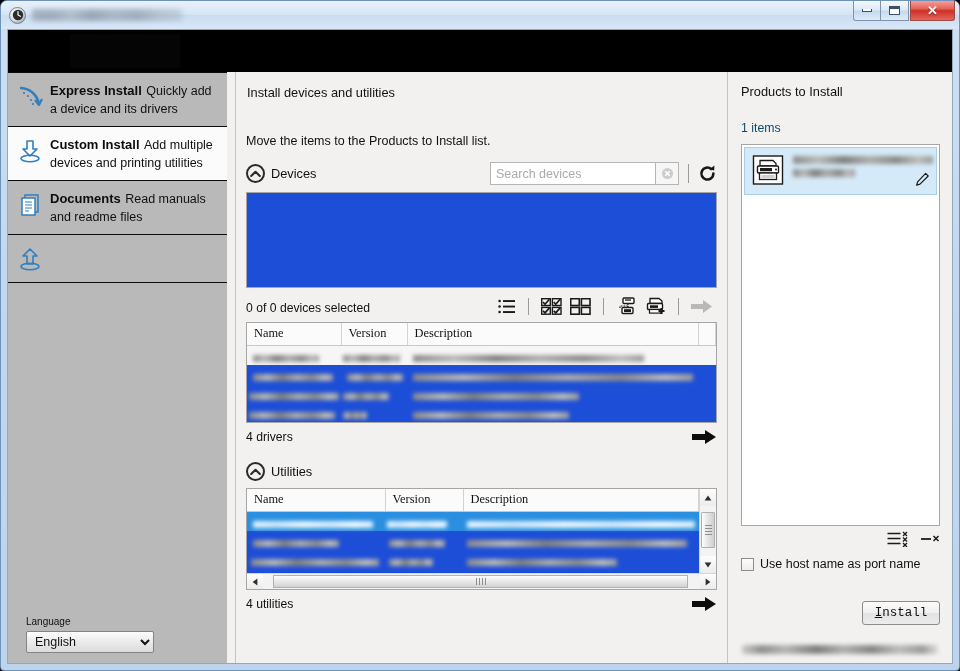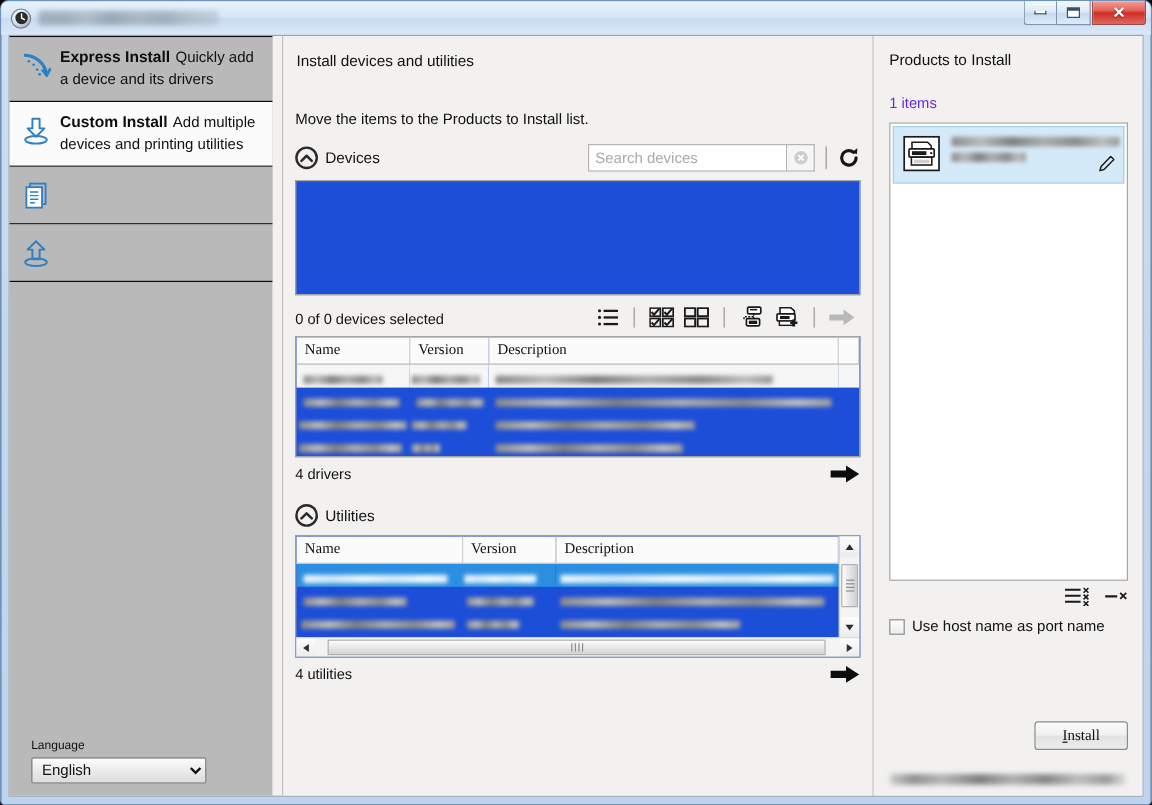--- a/index.html
+++ b/index.html
@@ -55,21 +55,21 @@
     background: linear-gradient(180deg,#f3a099 0%,#e4635a 40%,#cf2f26 52%,#e2675f 100%);
   }
   .gl-min { width: 10px; height: 3px; border: 1px solid #3a5068; border-top: none; background: #fff; }
   .gl-max { width: 11px; height: 9px; border: 1px solid #3a5068; background: #fff; border-top-width: 3px; }
   .gl-close { color: #fff; font-size: 13px; font-weight: bold; text-shadow: 0 1px 1px rgba(0,0,0,.5); line-height: 1; }
 
   
   .client {
     position: absolute; left: 6px; right: 6px; top: 28px; bottom: 6px;
     background: #f2f1f0; border: 1px solid #95a7bb;
-    display: flex; flex-direction: row;
+    display: flex; flex-direction: column;
   }
   .banner {
     height: 42px; background: #000; position: relative; flex: none;
   }
   .banner-logo {
     position: absolute; left: 62px; top: 4px; width: 110px; height: 34px;
     background: #050505;
   }
   .body-area { flex: 1; position: relative; }
 
@@ -90,21 +90,21 @@
   .nav-txt { flex: 1; }
   .nav-title {
     font-size: 13px; font-weight: bold; color: #0d0d0d;
     line-height: 15px; margin-bottom: 2px;
   }
   .nav-desc { font-size: 12.5px; color: #111; line-height: 15px; }
 
   .lang-wrap { position: absolute; left: 18px; bottom: 10px; width: 150px; }
   .lang-label { font-size: 10px; color: #101010; margin-bottom: 4px; }
   .lang-select {
-    width: 146px; height: 22px; font-size: 12.5px;
+    width: 128px; height: 22px; font-size: 12.5px;
     font-family: "Liberation Sans", sans-serif;
     border: 1px solid #848484; border-radius: 2px;
     background: linear-gradient(180deg,#fdfdfd 0%,#eaeaea 52%,#dcdcdc 100%);
     padding-left: 4px; color: #111;
   }
 
   
   .center {
     position: absolute; left: 227px; top: 0; width: 493px; bottom: 0;
     background: #f2f1f0;
@@ -205,21 +205,21 @@
     cursor: pointer;
   }
   .hgrip { width: 1px; height: 7px; background: #8d8d8d; margin: 0 1px; }
 
   
   .right {
     position: absolute; left: 721px; right: 0; top: 0; bottom: 0;
     background: #f2f1f0; padding: 12px 12px 0 12px;
   }
   .r-title { font-size: 12.8px; color: #111; }
-  .r-count { font-size: 12.3px; color: #6d28d9; margin-top: 22px; }
+  .r-count { font-size: 12.3px; color: #0c4a6e; margin-top: 22px; }
   .prod-list {
     margin-top: 9px; height: 382px; background: #fff;
     border: 1px solid #a6a6a6; padding: 2px; overflow: hidden;
   }
   .prod-card {
     height: 48px; background: #d5eaf8; border: 1px solid #a9cfe6;
     display: flex; padding: 5px 6px 0 6px; position: relative;
   }
   .prod-ico { width: 38px; flex: none; }
   .prod-txt { flex: 1; padding: 3px 0 0 4px; }
@@ -229,21 +229,21 @@
   .rt { cursor: pointer; display: flex; align-items: center; }
   .chk-row { display: flex; align-items: center; margin-top: 9px; }
   .chk {
     width: 13px; height: 13px; border: 1px solid #8d8d8d;
     background: linear-gradient(180deg,#fcfcfc,#ededed); flex: none; cursor: pointer;
   }
   .chk-lbl { font-size: 12.5px; color: #111; margin-left: 6px; }
   .install-btn {
     position: absolute; right: 12px; bottom: 38px;
     width: 78px; height: 24px; font-size: 12.5px;
-    font-family: Liberation Serif, serif; color: #111;
+    font-family: Liberation Mono, monospace; color: #111;
     border: 1px solid #8c8c8c; border-radius: 3px;
     background: linear-gradient(180deg,#fbfbfb 0%,#f0f0f0 48%,#e2e2e2 52%,#ececec 100%);
     cursor: pointer;
   }
   .install-btn u { text-decoration: underline; }
   .footer-redact {
     position: absolute; right: 14px; bottom: 9px;
     width: 196px; height: 9px; border-radius: 1px; filter: blur(2.1px);
     background: linear-gradient(90deg,#c9c9c9 0%,#8f8f8f 10%,#b5b5b5 22%,#7e7e7e 38%,
       #b0b0b0 52%,#868686 66%,#bcbcbc 80%,#9b9b9b 92%,#dcdcdc 100%);
@@ -317,20 +317,24 @@
           </div>
 
 
           <div class="nav-item">
             <span class="nav-ico">
               <svg width="28" height="28" viewBox="0 0 28 28">
                 <rect x="9" y="4" width="13" height="17" stroke="#2f7fc1" stroke-width="1.5" fill="none"></rect>
                 <rect x="6" y="7" width="13" height="17" stroke="#2f7fc1" stroke-width="1.5" fill="#fff"></rect>
                 <path d="M9 11 h7 M9 14 h7 M9 17 h7 M9 20 h4" stroke="#2f7fc1" stroke-width="1.2"></path>
               </svg>
+            </span>
+            <span class="nav-txt">
+              <span class="nav-title">Documents</span>
+              <span class="nav-desc">Read manuals and readme files</span>
             </span>
           </div>
 
           <div class="nav-item">
             <span class="nav-ico">
               <svg width="28" height="28" viewBox="0 0 28 28">
                 <path d="M14 4 L21 11 L17 11 L17 19 L11 19 L11 11 L7 11 Z" stroke="#2f7fc1" stroke-width="1.6" fill="none" stroke-linejoin="round"></path>
                 <ellipse cx="14" cy="21.5" rx="9" ry="3.2" stroke="#2f7fc1" stroke-width="1.6" fill="none"></ellipse>
               </svg>
             </span>

